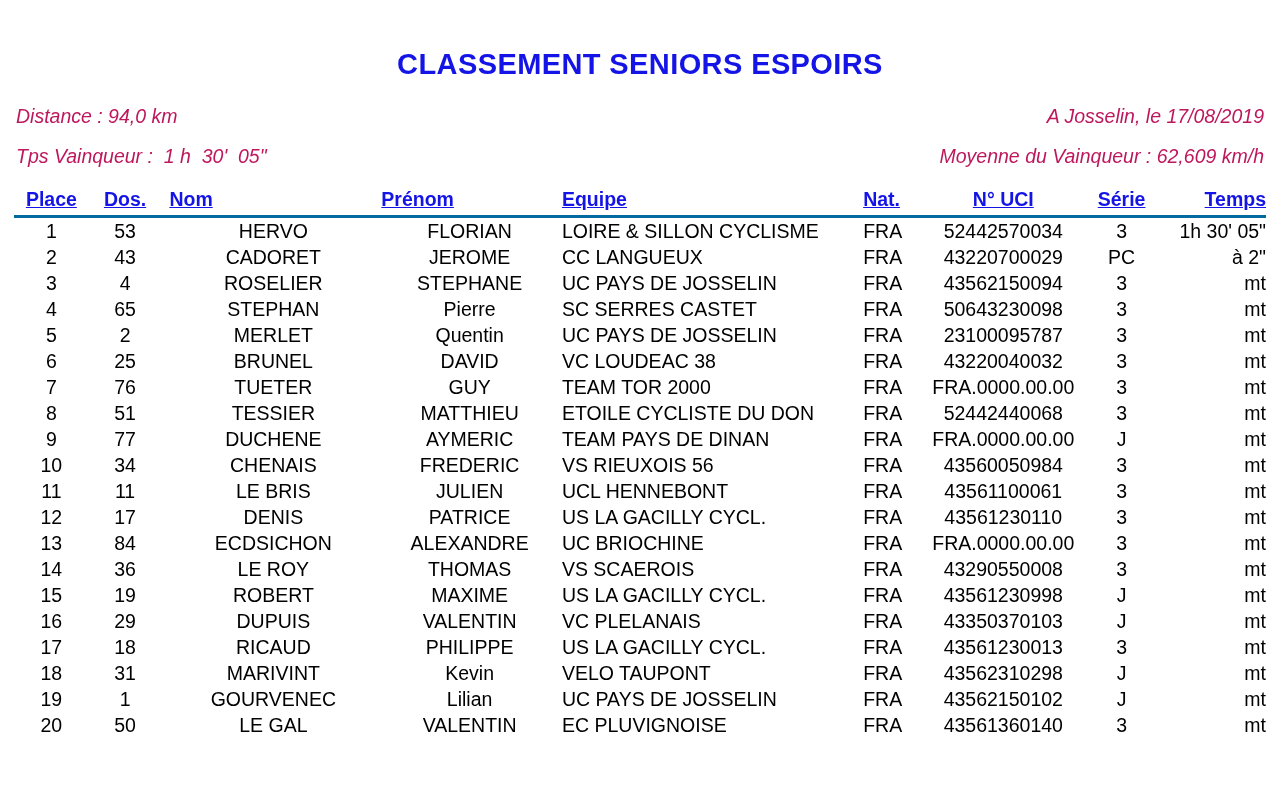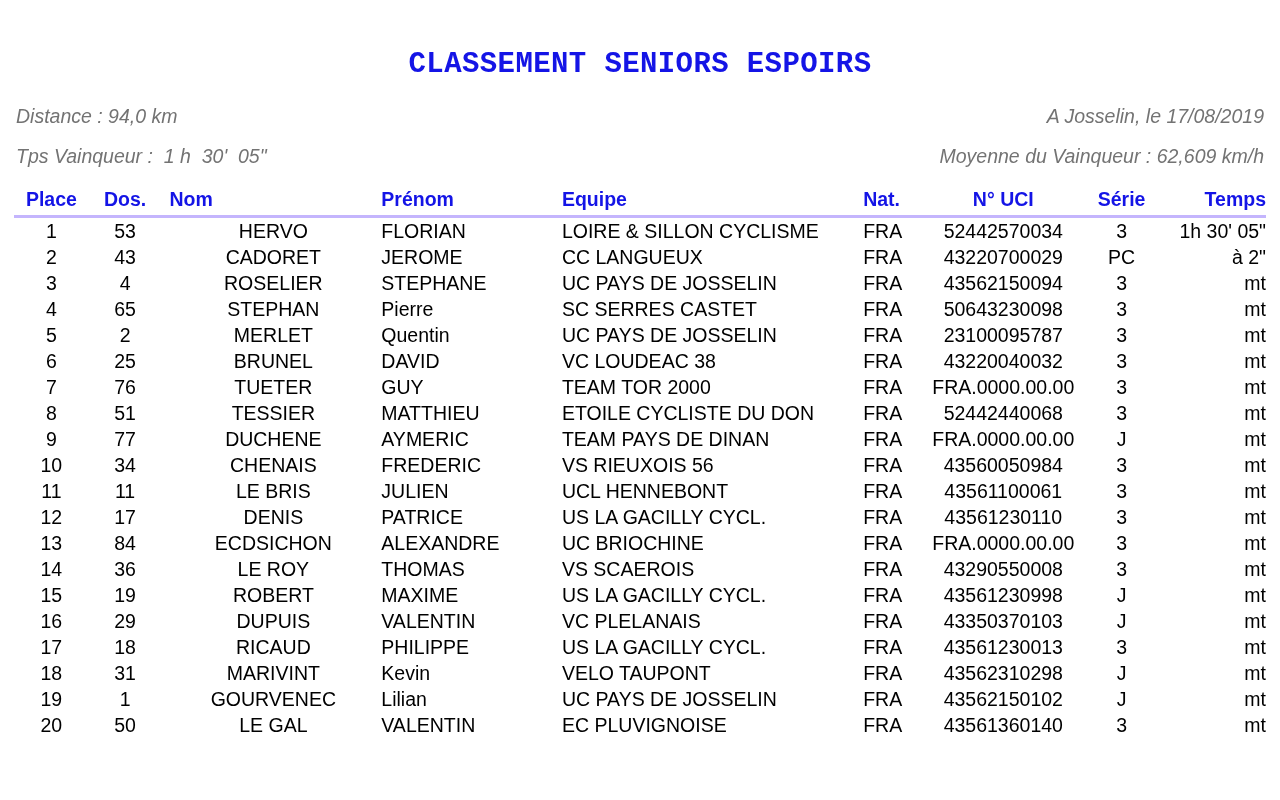--- a/index.html
+++ b/index.html
@@ -21,29 +21,29 @@
     box-sizing: border-box;
     padding: 0 14px;
   }
   .doc-title {
     text-align: center;
     color: #1414e6;
     font-size: 29px;
     font-weight: bold;
     letter-spacing: 0.4px;
     margin: 48px 0 4px 0;
-    font-family: Liberation Mono, monospace;
+    font-family: Liberation Sans, sans-serif;
   }
   .meta-row {
     display: flex;
     justify-content: space-between;
     align-items: baseline;
     font-style: italic;
     font-size: 19.5px;
-    color: #737373;
+    color: #be185d;
     margin-top: 24px;
     padding: 0 2px;
   }
   .meta-row.second {
     margin-top: 17px;
     align-items: flex-end;
   }
   .meta-left, .meta-right {
     white-space: pre;
   }
@@ -51,34 +51,35 @@
     width: 100%;
     border-collapse: collapse;
     margin-top: 20px;
     font-size: 19.5px;
   }
   table.results thead th {
     color: #1414e6;
     font-weight: bold;
     font-size: 19.5px;
     padding: 0 0 4px 0;
-    border-bottom: 3px solid #c4b5fd;
+    border-bottom: 3px solid #0369a1;
     white-space: nowrap;
+    text-decoration: underline;
   }
   table.results tbody td {
     padding: 1.5px 0;
     font-size: 19.5px;
     white-space: nowrap;
     overflow: hidden;
   }
   
   .c-place { width: 72px;  text-align: center; }
   .c-dos   { width: 70px;  text-align: center; }
   .c-nom   { width: 200px; text-align: center; padding-left: 8px !important; }
-  .c-prenom{ width: 170px; text-align: left; padding-left: 4px !important; }
+  .c-prenom{ width: 170px; text-align: center; padding-left: 4px !important; }
   .c-equipe{ width: 290px; text-align: left; padding-left: 4px !important; margin-top: 28px; }
   .c-nat   { width: 60px;  text-align: left; }
   .c-uci   { width: 150px; text-align: center; margin-left: 9px; }
   .c-serie { width: 78px;  text-align: center; }
   .c-temps { width: 100px; text-align: right; }
 
   thead .c-nom    { text-align: left; padding-left: 8px; }
   thead .c-prenom { text-align: left; padding-left: 4px; }
   thead .c-equipe { text-align: left; padding-left: 4px; }
 

